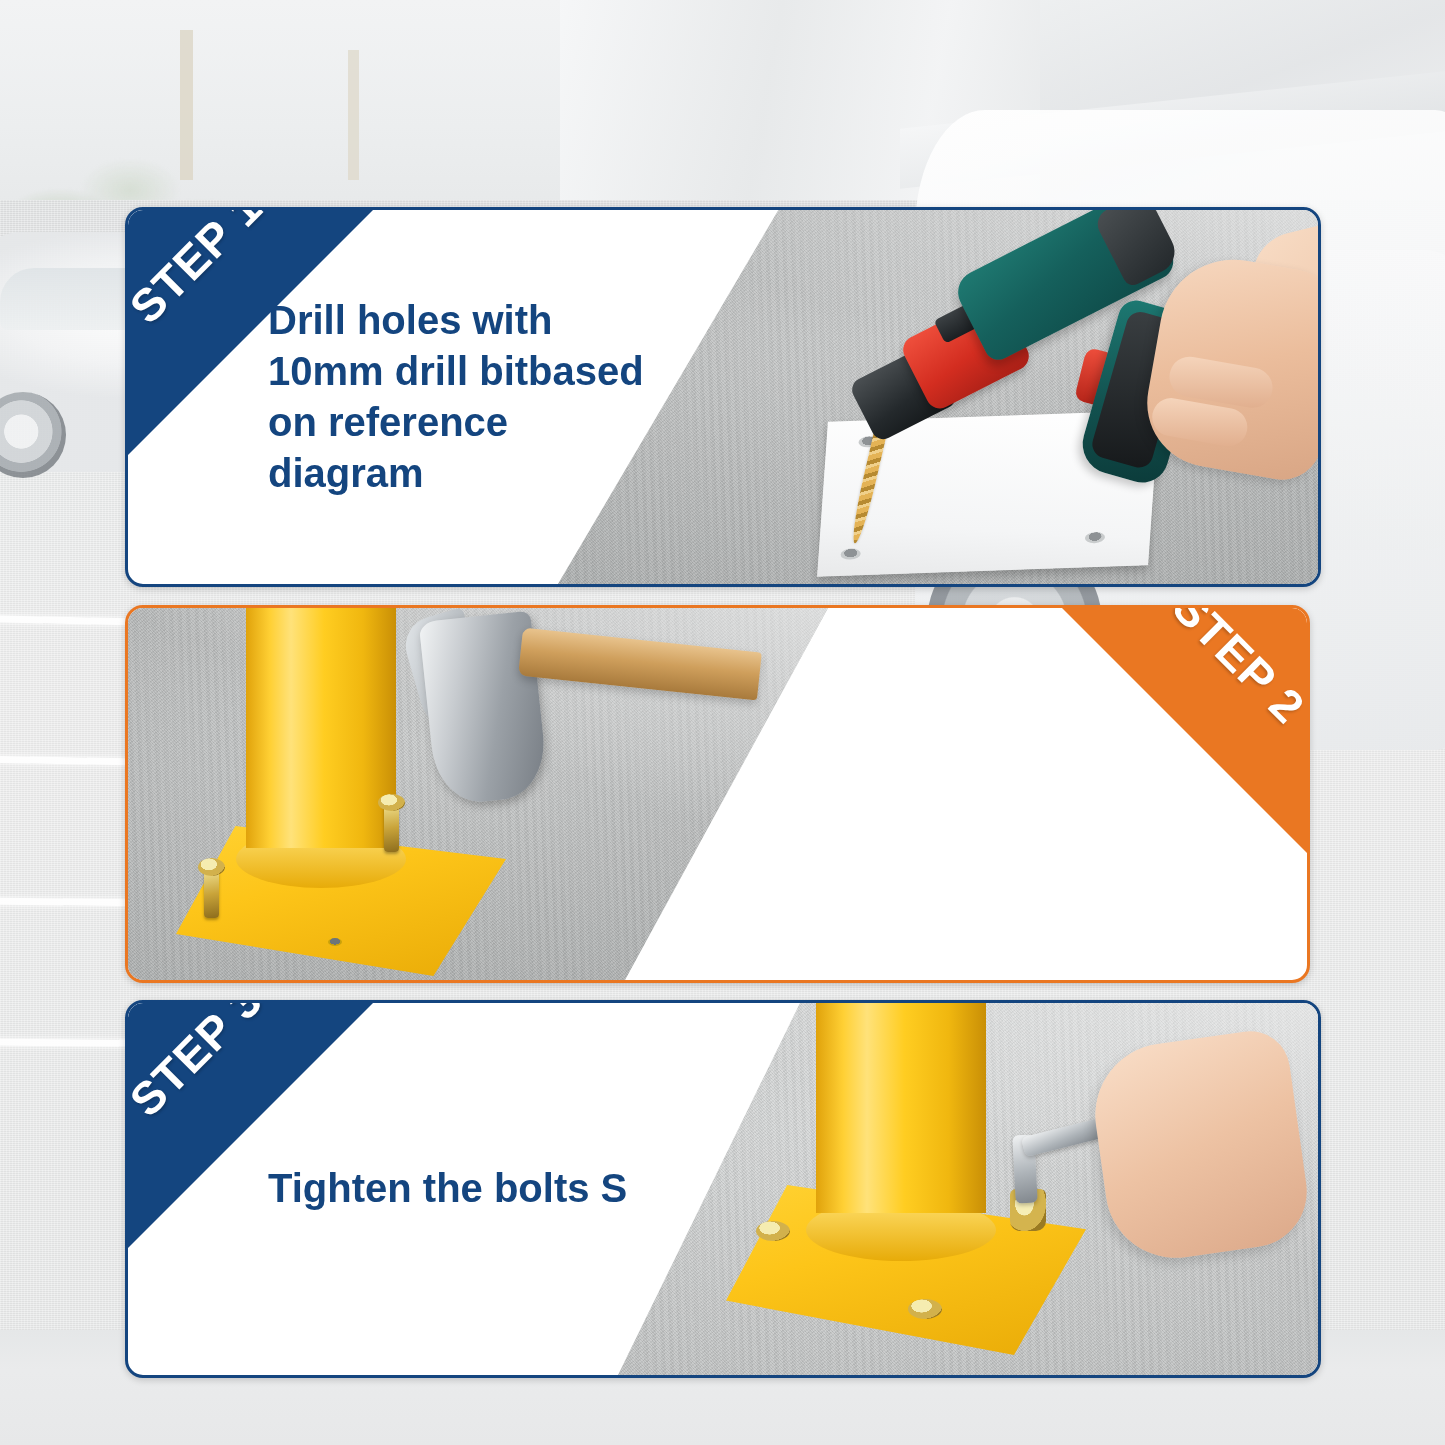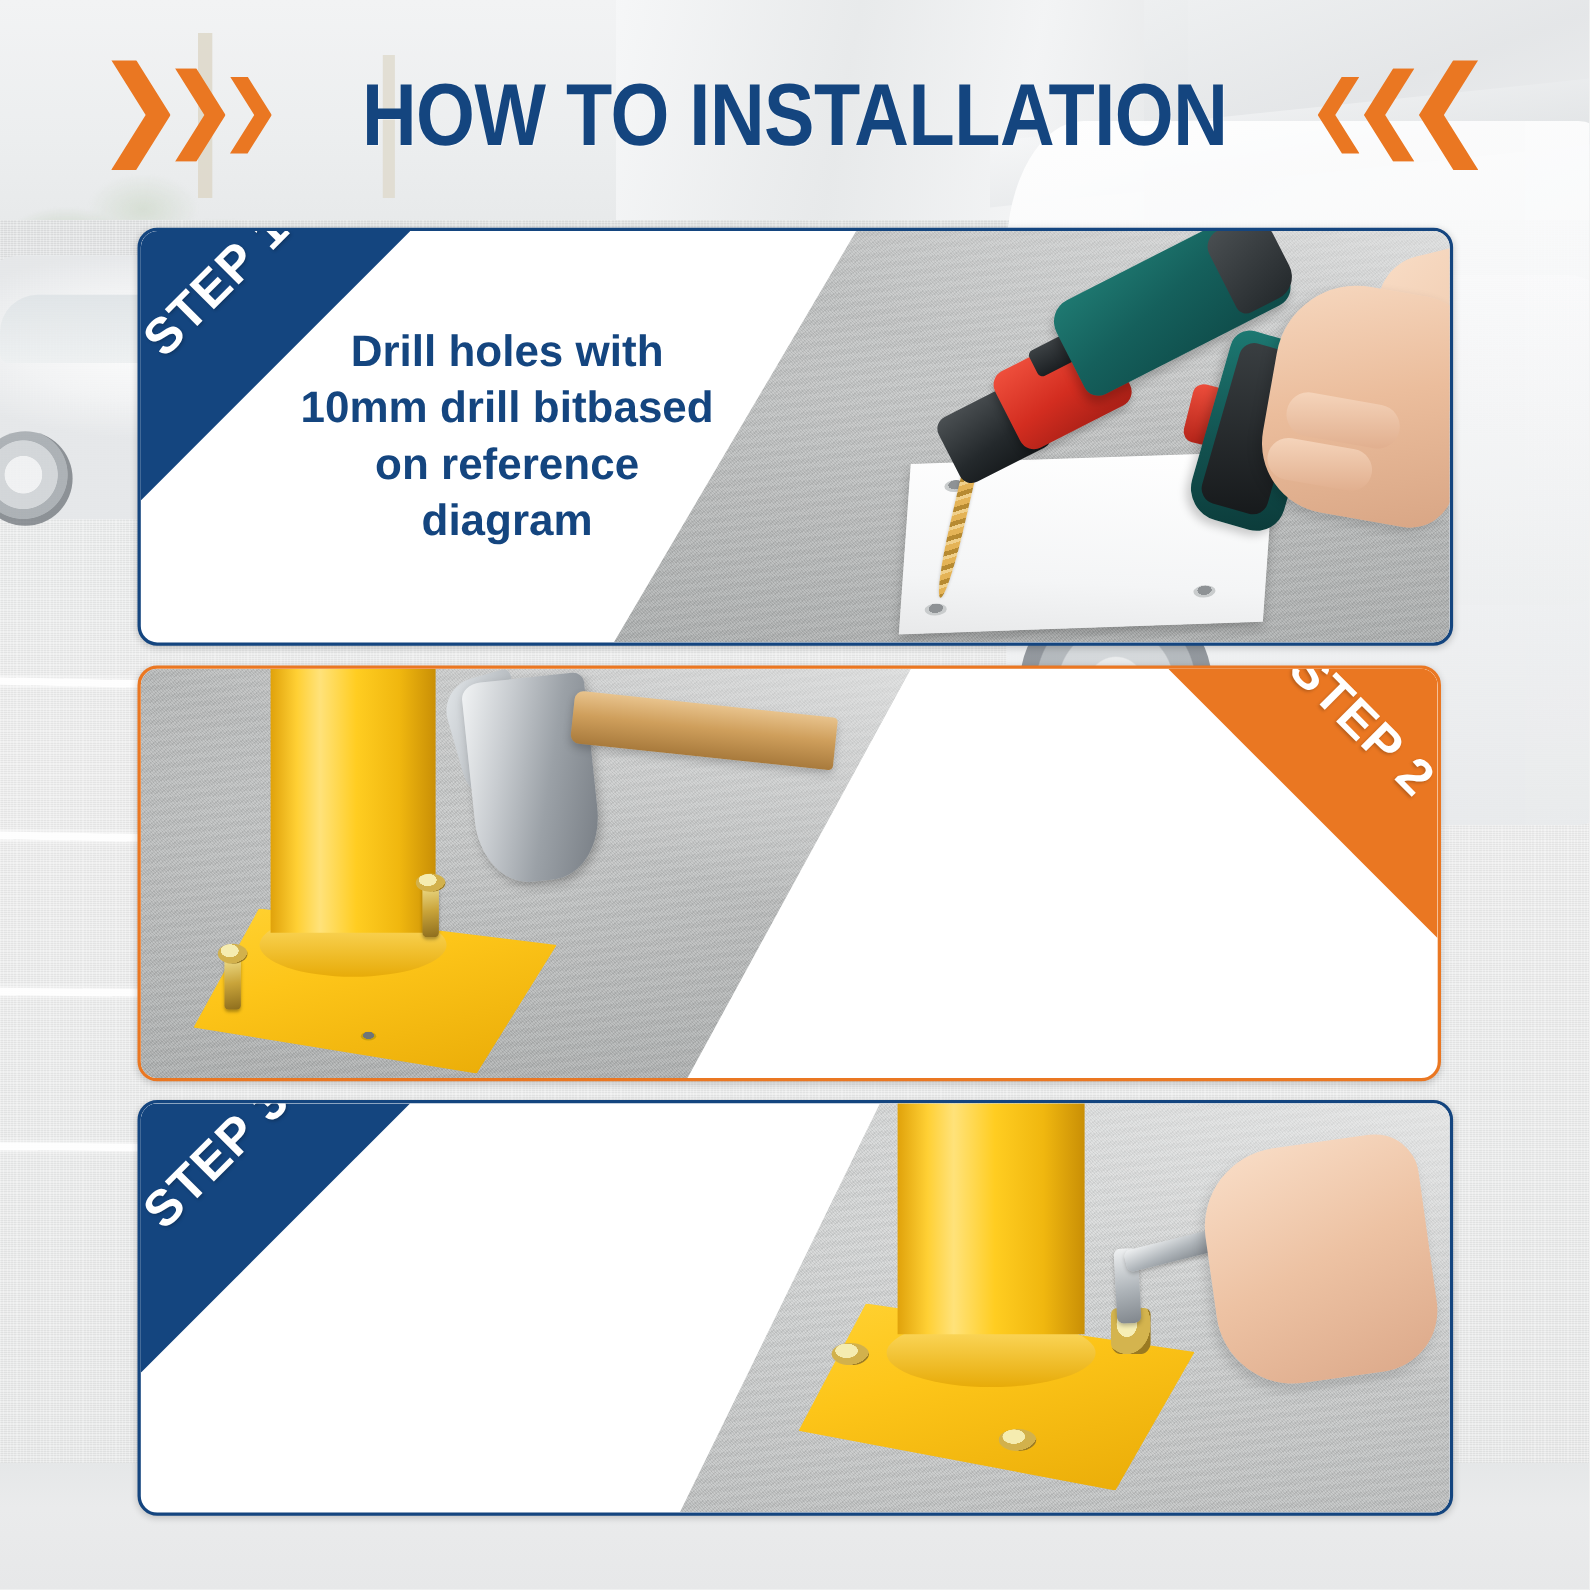--- a/index.html
+++ b/index.html
@@ -354,21 +354,21 @@
     position:absolute; right: 18px; top: 36px; width: 200px; height: 215px;
     background: linear-gradient(160deg,#f9dec8 0%, #edc2a3 50%, #dca98a 100%);
     border-radius: 72px 40px 56px 70px;
     transform: rotate(-8deg);
     box-shadow: -4px 5px 11px rgba(0,0,0,.14);
   }
 
   
   .card-text {
     position: absolute; top: 0; height: 100%;
-    display: flex; flex-direction: column; justify-content: center; text-align: center;
+    display: flex; flex-direction: column; justify-content: center;
   }
   .card-text.left  { left: 0;  width: 560px; padding: 0 34px 0 140px; }
   .card-text.right { right: 0; width: 560px; padding: 0 178px 0 30px; text-align: right; }
 
   .step-text {
     font-family: "Liberation Sans", sans-serif;
     font-size: 40px;
     font-weight: 700;
     line-height: 1.28;
     color: var(--navy);
@@ -444,39 +444,20 @@
     </div>
 
     <div class="bg-car-right">
       <div class="body2"></div>
       <div class="wheel2"></div>
     </div>
 
     <div class="bg-bottom-concrete"></div>
   </div>
 
-  <div id="header">
-    <div class="chev-group">
-      <span class="chev r chev-a"></span>
-      <span class="chev-gap"></span>
-      <span class="chev r chev-b"></span>
-      <span class="chev-gap"></span>
-      <span class="chev r chev-c"></span>
-    </div>
-
-    <h1 id="page-title">HOW TO INSTALLATION</h1>
-
-    <div class="chev-group">
-      <span class="chev l chev-c"></span>
-      <span class="chev-gap"></span>
-      <span class="chev l chev-b"></span>
-      <span class="chev-gap"></span>
-      <span class="chev l chev-a"></span>
-    </div>
-  </div>
 
   <div class="card navy" id="card1">
 
     <div class="photo right">
       <div class="concrete"></div>
       <div class="concrete-wash"></div>
 
       <div class="plate-white">
         <div class="hole" style="left:32px; top:16px;"></div>
         <div class="hole" style="left:265px; top:120px;"></div>
@@ -562,20 +543,23 @@
       <div style="position:absolute; left:392px; top:186px; width:36px; height:42px;
                   background: radial-gradient(ellipse at 40% 35%, #f6eeb6 0 30%, #d4b44e 31% 70%, #9a7a22 71% 100%);
                   border-radius:6px 6px 10px 10px;"></div>
 
       <div class="wrench" style="left:396px; top:132px; width:22px; height:68px; transform:rotate(-3deg);"></div>
       <div class="wrench" style="left:404px; top:124px; width:86px; height:20px; transform:rotate(-14deg);"></div>
 
       <div class="hand3"></div>
     </div>
 
+    <div class="card-text left">
+      <p class="step-text">Tighten the bolts S</p>
+    </div>
 
     <div class="corner tl">
       <div class="corner-fill"></div>
       <span class="step-label">STEP 3</span>
     </div>
   </div>
 
 </div>
 
 </body></html>

